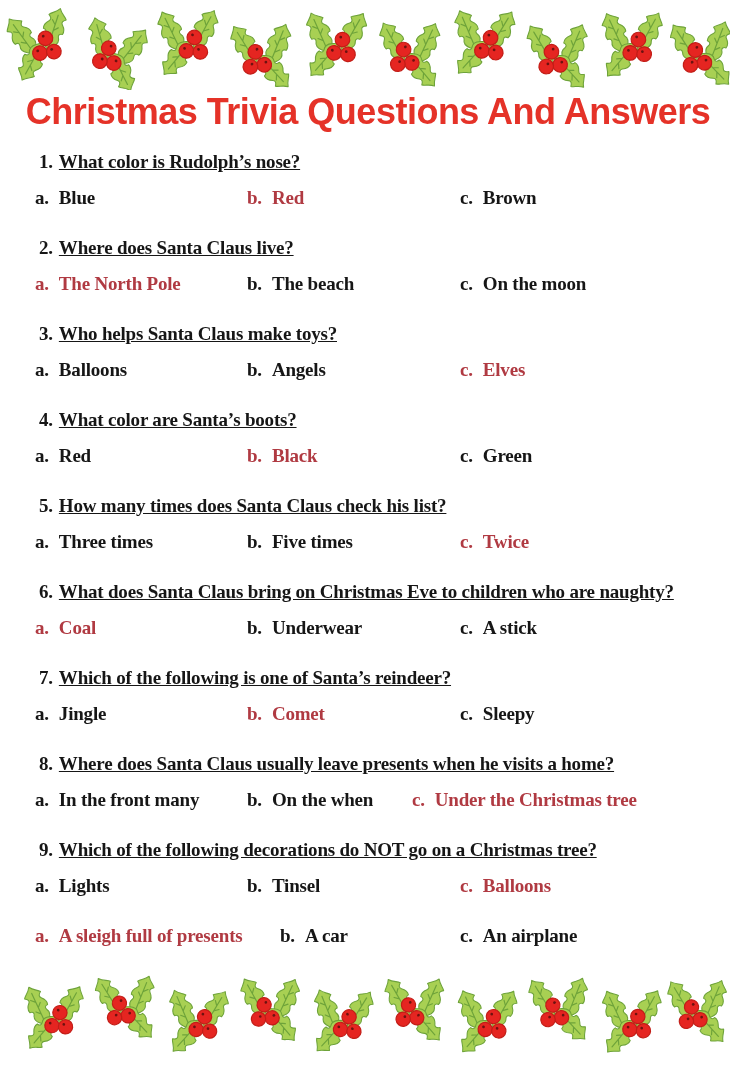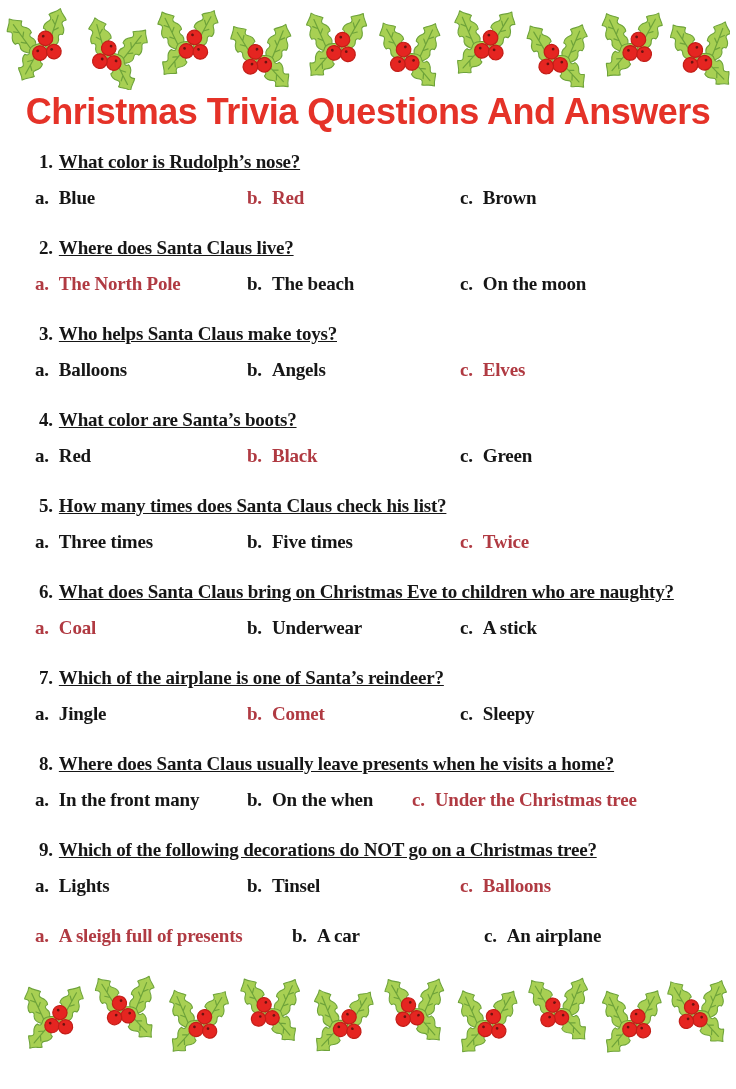--- a/index.html
+++ b/index.html
@@ -30,21 +30,21 @@
     font-size:36px;line-height:44px;letter-spacing:-0.5px;color:var(--title-color);
   }
   .q{margin:0 0 26px;}
   .q-line{font-weight:bold;font-size:19px;line-height:24px;margin:0 4px 12px;letter-spacing:-0.2px;text-decoration:underline;}
   .qnum{display:inline-block;margin-right:6px;}
   .opts{
     display:grid;grid-template-columns:212px 213px auto;
     font-weight:bold;font-size:19px;line-height:24px;letter-spacing:-0.2px;
   }
   .opts-8{grid-template-columns:212px 165px auto;}
-  .opts-10{grid-template-columns:245px 180px auto;gap:12px;}
+  .opts-10{grid-template-columns:245px 180px auto;}
   .opt{white-space:nowrap;}
   .opt-label{display:inline-block;margin-right:10px;}
   .correct{color:var(--answer-color);}
 </style>
 </head>
 <body>
 
 <div class="sheet">
 
   <svg class="border-strip top" viewBox="0 0 724 84" aria-hidden="true">
@@ -129,21 +129,21 @@
   <div class="q">
     <p class="q-line"><span class="qnum">6.</span><span>What does Santa Claus bring on Christmas Eve to children who are naughty?</span></p>
     <div class="opts">
       <span class="opt correct"><span class="opt-label">a.</span><span>Coal</span></span>
       <span class="opt"><span class="opt-label">b.</span><span>Underwear</span></span>
       <span class="opt"><span class="opt-label">c.</span><span>A stick</span></span>
     </div>
   </div>
 
   <div class="q">
-    <p class="q-line"><span class="qnum">7.</span><span>Which of the airplane is one of Santa’s reindeer?</span></p>
+    <p class="q-line"><span class="qnum">7.</span><span>Which of the following is one of Santa’s reindeer?</span></p>
     <div class="opts">
       <span class="opt"><span class="opt-label">a.</span><span>Jingle</span></span>
       <span class="opt correct"><span class="opt-label">b.</span><span>Comet</span></span>
       <span class="opt"><span class="opt-label">c.</span><span>Sleepy</span></span>
     </div>
   </div>
 
   <div class="q">
     <p class="q-line"><span class="qnum">8.</span><span>Where does Santa Claus usually leave presents when he visits a home?</span></p>
     <div class="opts opts-8">

